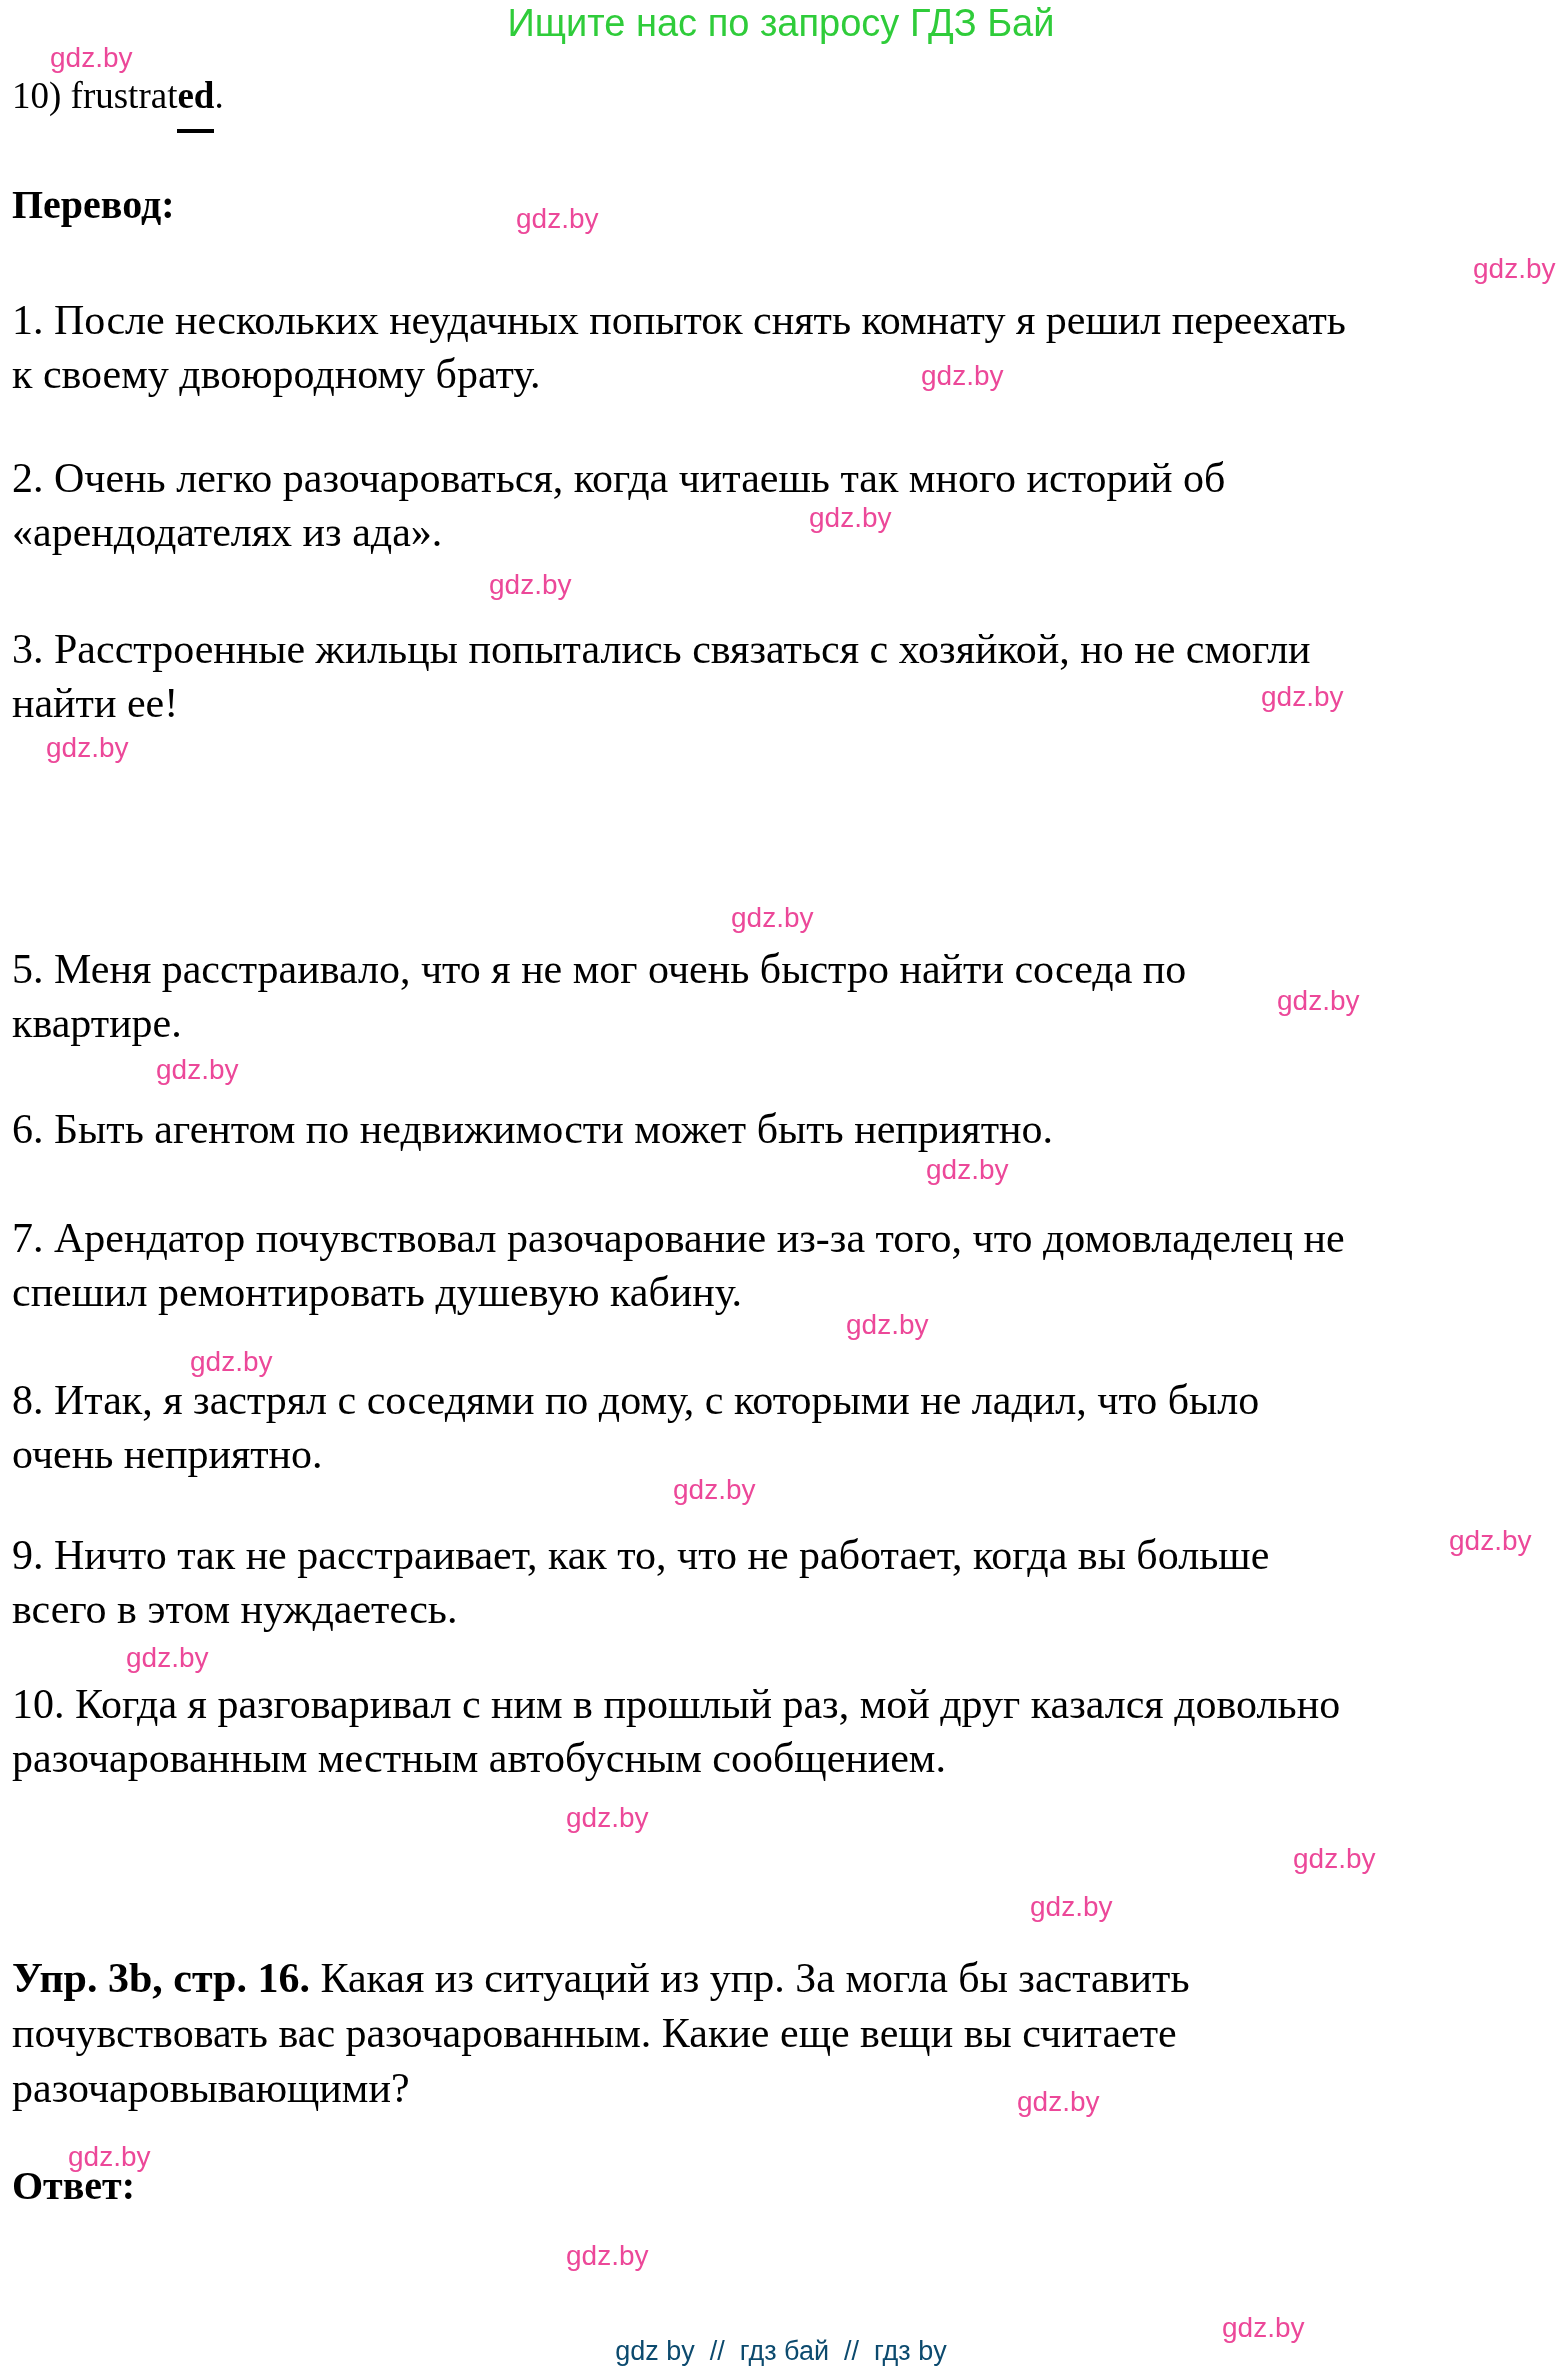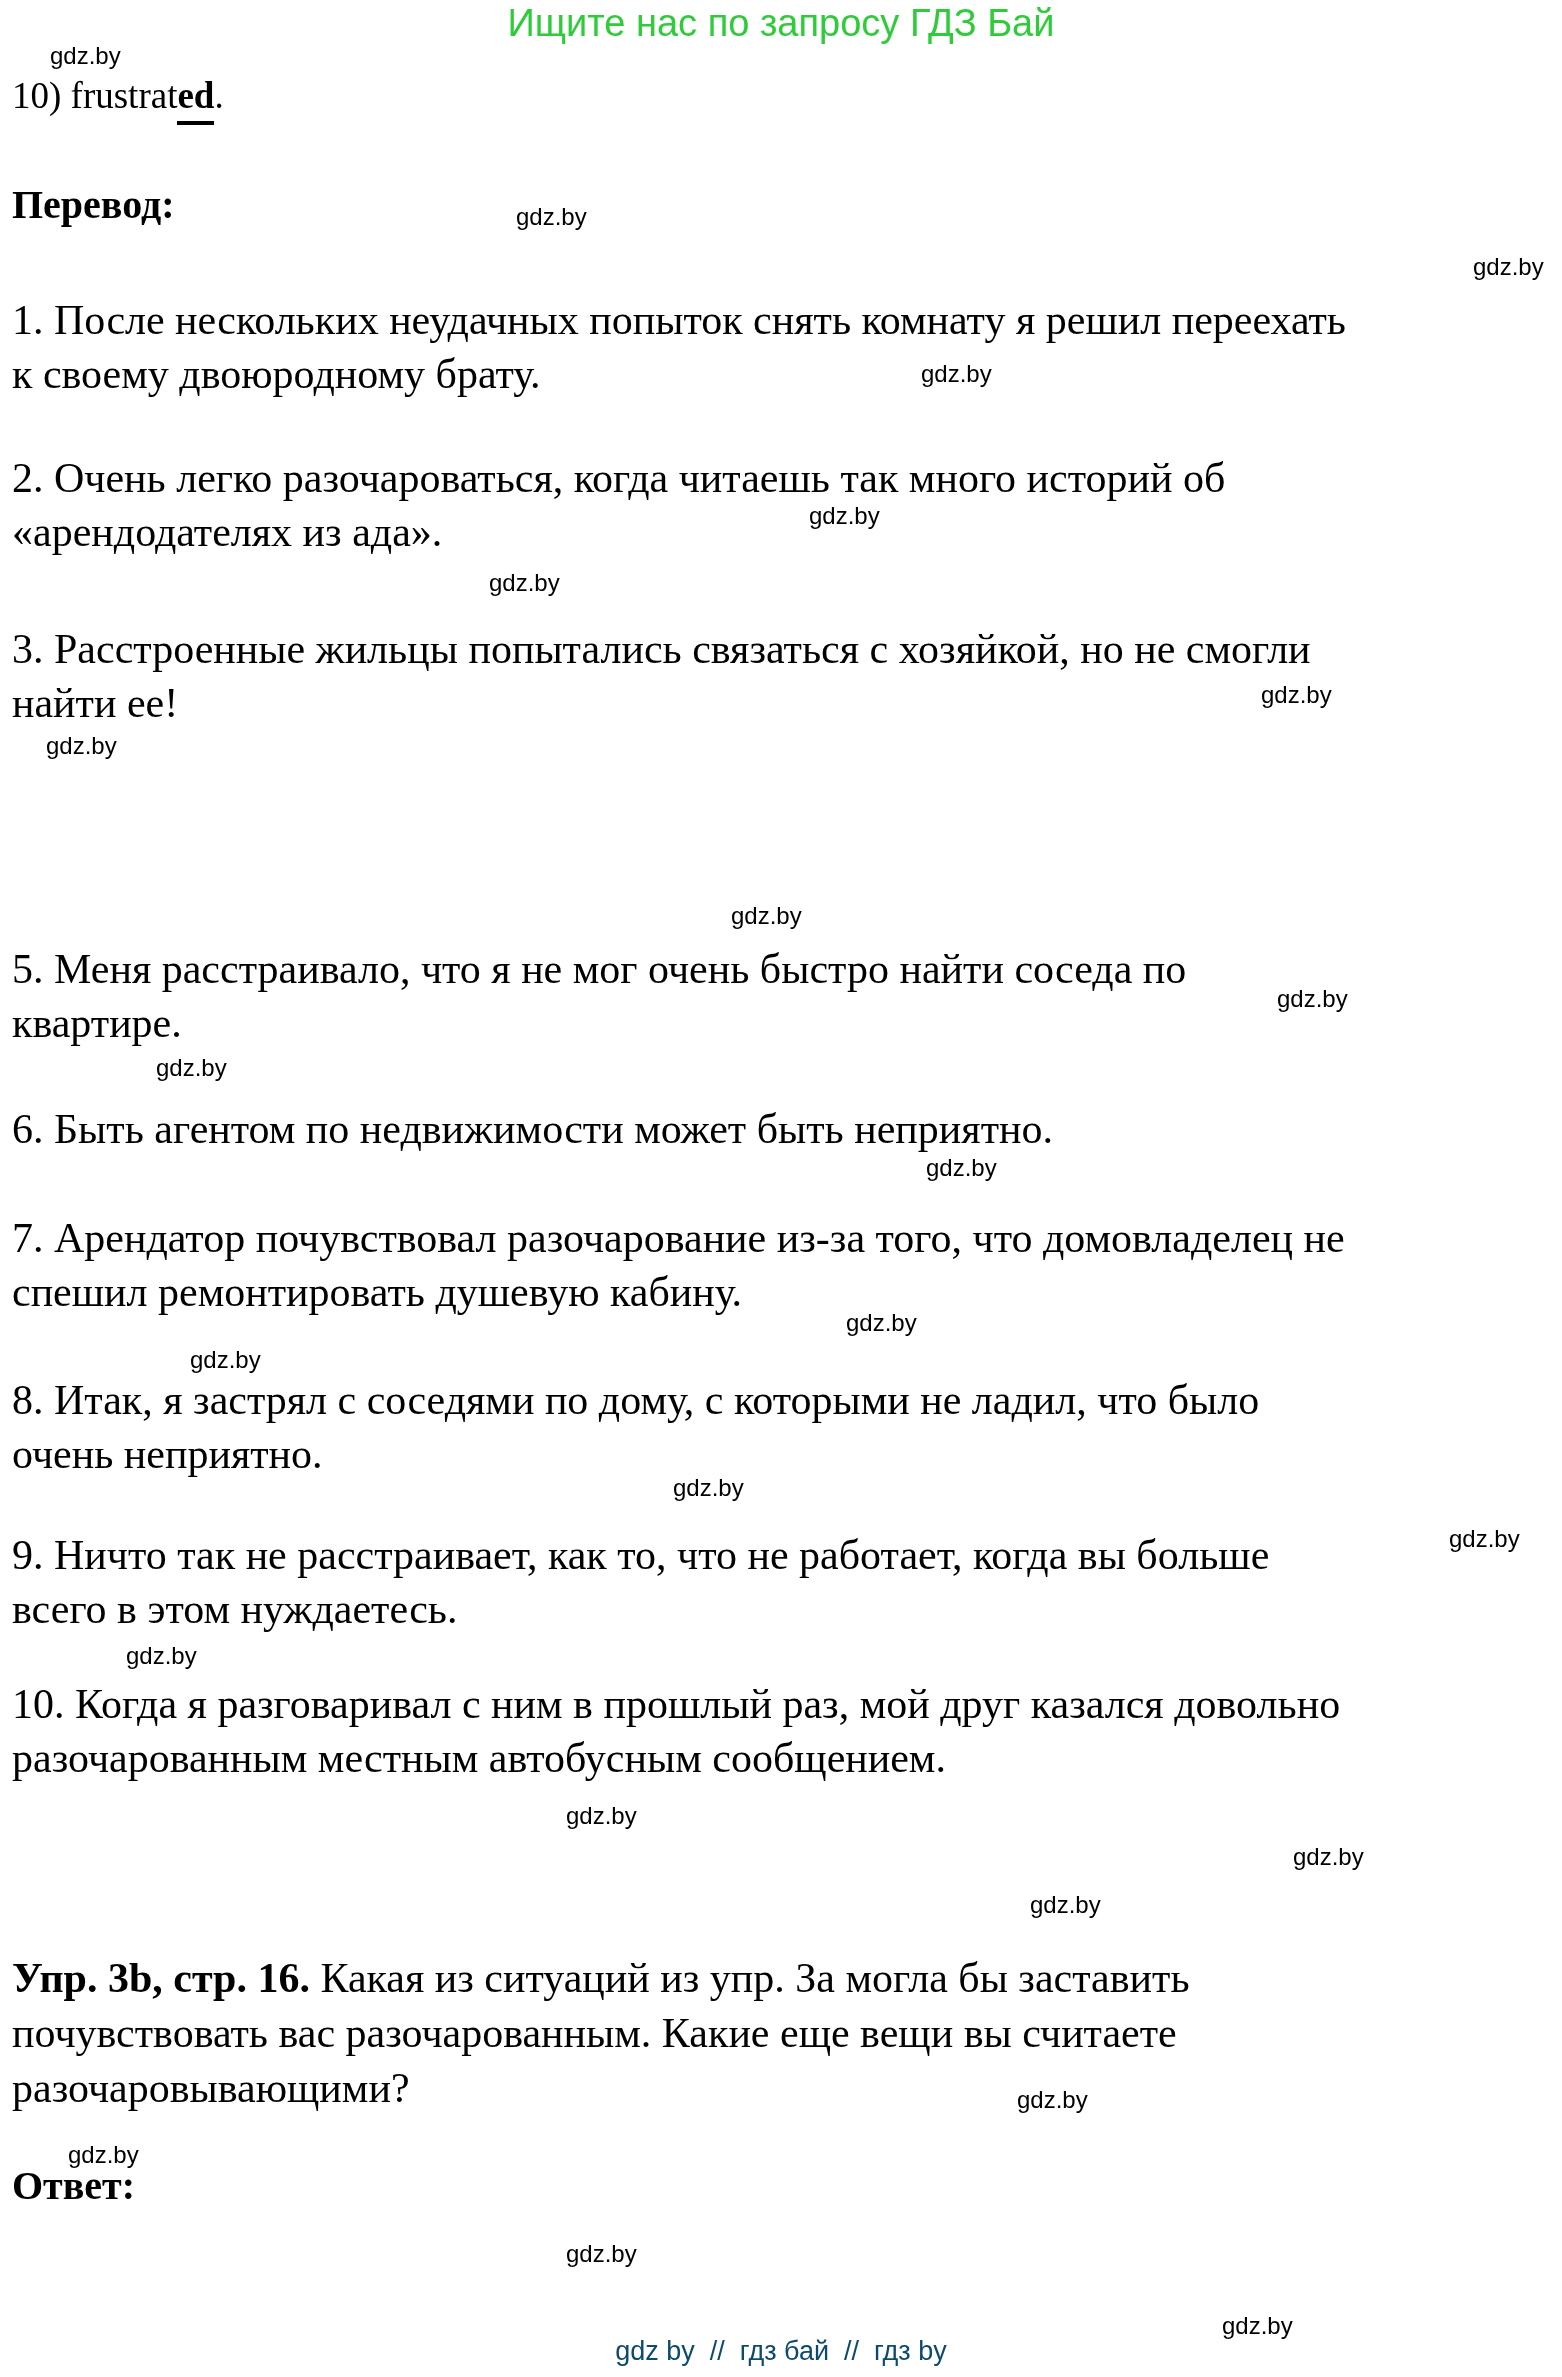--- a/index.html
+++ b/index.html
@@ -18,34 +18,34 @@
     top: 1.6px; left: 0; right: 0;
     text-align: center;
     font-family: "Liberation Sans", sans-serif;
     font-size: 38px;
     color: #2fcc3a;
     white-space: nowrap;
   }
   .wm {
     position: absolute;
     font-family: "Liberation Sans", sans-serif;
-    font-size: 24px;
-    color: #000000;
+    font-size: 28px;
+    color: #ec4899;
     white-space: nowrap;
   }
   .word-item {
     position: absolute;
     left: 12px; top: 74px;
     font-size: 37px;
     white-space: nowrap;
   }
   .word-item .hl {
     font-weight: bold;
     border-bottom: 4.8px solid #000;
-    padding-bottom: 5px;
+    padding-bottom: 13px;
   }
   .h-bold {
     position: absolute;
     left: 12px;
     font-size: 40px;
     font-weight: bold;
     white-space: nowrap;
   }
   .t-item {
     position: absolute;

